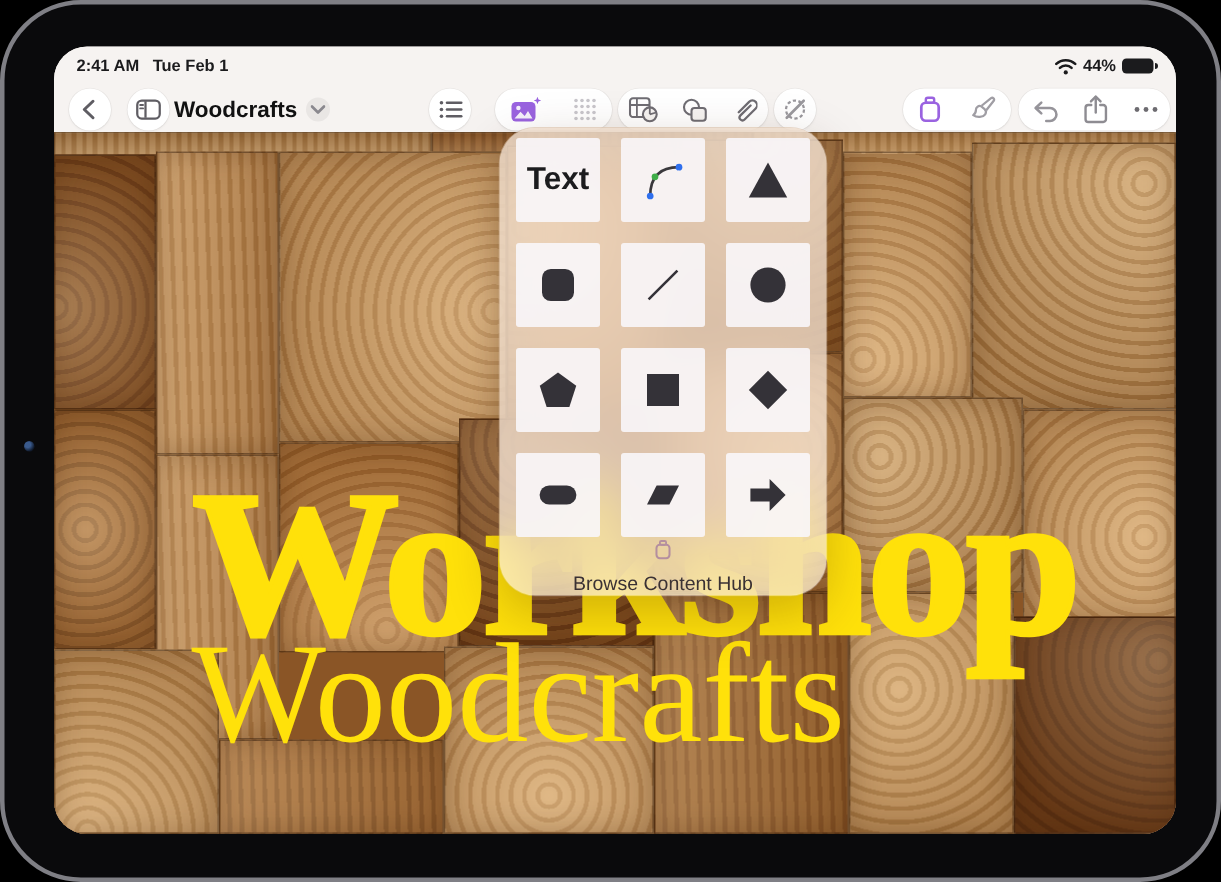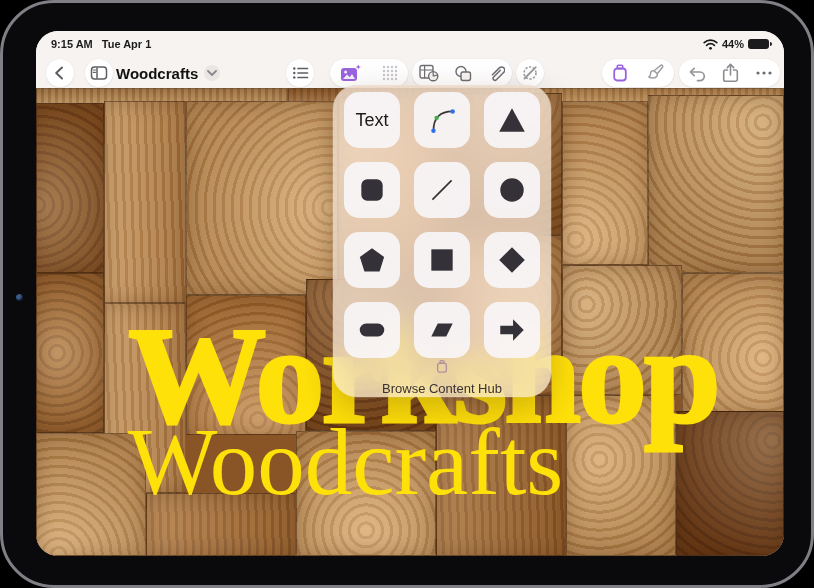--- a/index.html
+++ b/index.html
@@ -59,22 +59,22 @@
     align-items:center;justify-content:center;}
   .pill-icons{display:flex;align-items:center;justify-content:space-around;width:100%;}
 
   
   .popup{position:absolute;left:297px;top:54px;width:218px;height:312px;border-radius:24px;
     background:rgba(250,238,228,.70);backdrop-filter:blur(16px) saturate(1.25);
     -webkit-backdrop-filter:blur(16px) saturate(1.25);
     box-shadow:0 12px 34px rgba(70,35,5,.25),0 0 0 .5px rgba(255,255,255,.35);}
   .shape-grid{display:grid;grid-template-columns:repeat(3,56px);grid-auto-rows:56px;
     gap:14px;justify-content:center;padding-top:7px;}
-  .shape-btn{background:rgba(249,247,249,.90);border-radius:15px;display:flex;
-    align-items:center;justify-content:center;font-size:18px;font-weight:normal;color:#1c1c1e;}
+  .shape-btn{background:rgba(249,247,249,.90);border-radius:2px;display:flex;
+    align-items:center;justify-content:center;font-size:21px;font-weight:bold;color:#1c1c1e;}
   .browse-row{position:absolute;left:0;right:0;bottom:0;height:39px;display:flex;
     align-items:center;justify-content:center;gap:7px;font-size:13px;color:#3a3134;flex-direction:column;}
 
   svg{display:block;}
 </style>
 </head>
 <body>
 
 <div class="device">
   <div class="camera"></div>
@@ -107,22 +107,22 @@
       <div class="wb" style="left:640px;top:323px;width:108px;height:145px;--cx:90%;--cy:20%;--b:#6e3d18;--r:#5c3113;"></div>
     </div>
 
     <div class="headline">Workshop</div>
     <div class="subheadline">Woodcrafts</div>
 
     <div class="topband"></div>
 
     <div class="statusbar">
       <div class="sb-left">
-        <span>9:15 AM</span>
-        <span>Tue Apr 1</span>
+        <span>2:41 AM</span>
+        <span>Tue Feb 1</span>
       </div>
       <div class="sb-right">
         <span>
           <svg width="15" height="11" viewBox="0 0 15 11">
             <path d="M1.2 3.6 A9.2 9.2 0 0 1 13.8 3.6" fill="none" stroke="#1b1b1d" stroke-width="1.7" stroke-linecap="round"></path>
             <path d="M3.6 6.3 A5.6 5.6 0 0 1 11.4 6.3" fill="none" stroke="#1b1b1d" stroke-width="1.7" stroke-linecap="round"></path>
             <circle cx="7.5" cy="9.3" r="1.4" fill="#1b1b1d"></circle>
           </svg>
         </span>
         <span>44%</span>

